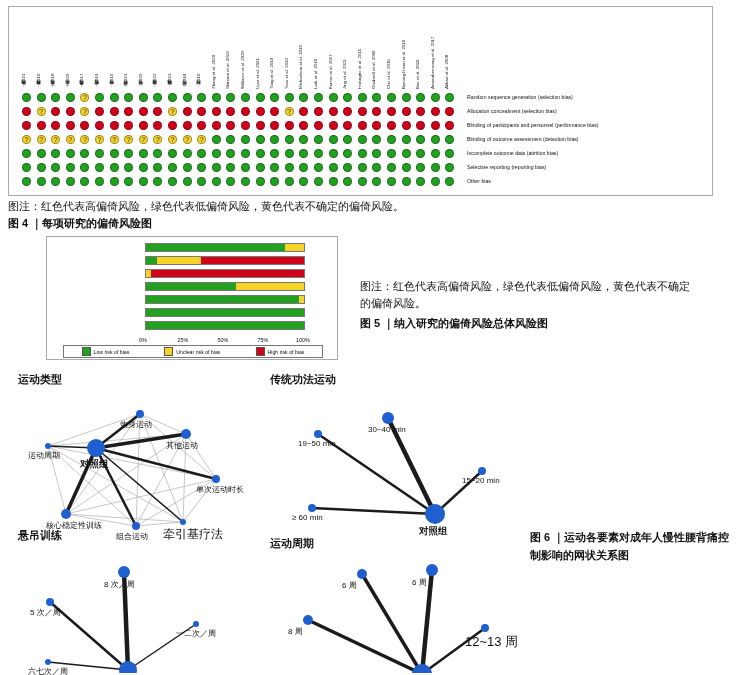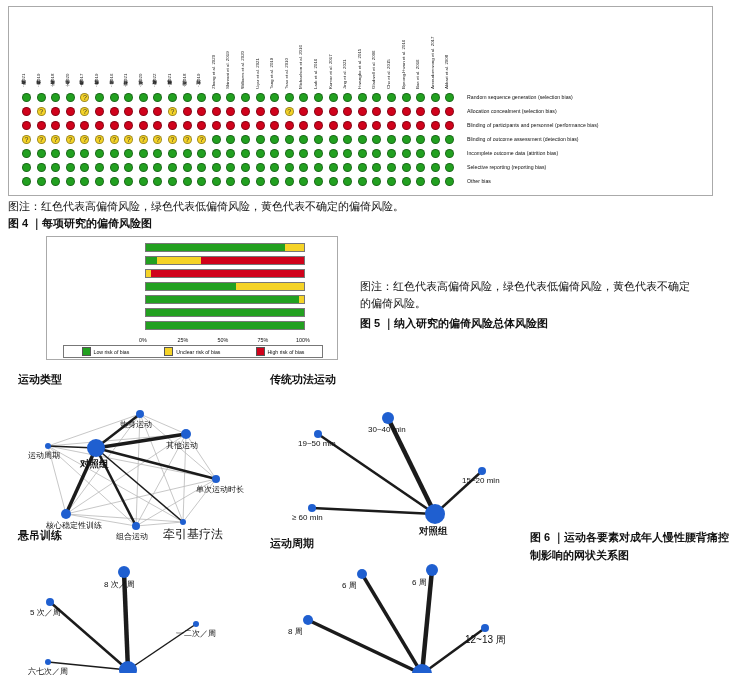--- a/index.html
+++ b/index.html
@@ -515,16 +515,16 @@
       <circle cx="152" cy="146" r="10" fill="#1f5fd0"></circle>
       <circle cx="162" cy="42" r="6" fill="#1f5fd0"></circle>
       <circle cx="92" cy="46" r="5" fill="#1f5fd0"></circle>
       <circle cx="38" cy="92" r="5" fill="#1f5fd0"></circle>
       <circle cx="215" cy="100" r="4" fill="#1f5fd0"></circle>
       <circle cx="48" cy="152" r="3" fill="#1f5fd0"></circle>
     </svg>
     <div style="position: absolute; font-size: 8px; font-weight: normal; color: rgb(17, 17, 17); white-space: nowrap; left: 142px; top: 49px;">6 周</div>
     <div style="position: absolute; font-size: 8px; font-weight: normal; color: rgb(17, 17, 17); white-space: nowrap; left: 72px; top: 52px;">6 周</div>
     <div style="position: absolute; font-size: 8px; font-weight: normal; color: rgb(17, 17, 17); white-space: nowrap; left: 18px; top: 98px;">8 周</div>
-    <div style="position: absolute; font-size: 10px; font-weight: normal; color: rgb(17, 17, 17); white-space: nowrap; left: 195px; top: 105px;">12~13 周</div>
+    <div style="position: absolute; font-size: 13px; font-weight: normal; color: rgb(17, 17, 17); white-space: nowrap; left: 195px; top: 105px;">12~13 周</div>
   </div>
 
 <div class="fig6">图 6 ｜运动各要素对成年人慢性腰背痛控制影响的网状关系图</div>
 
 </body></html>

